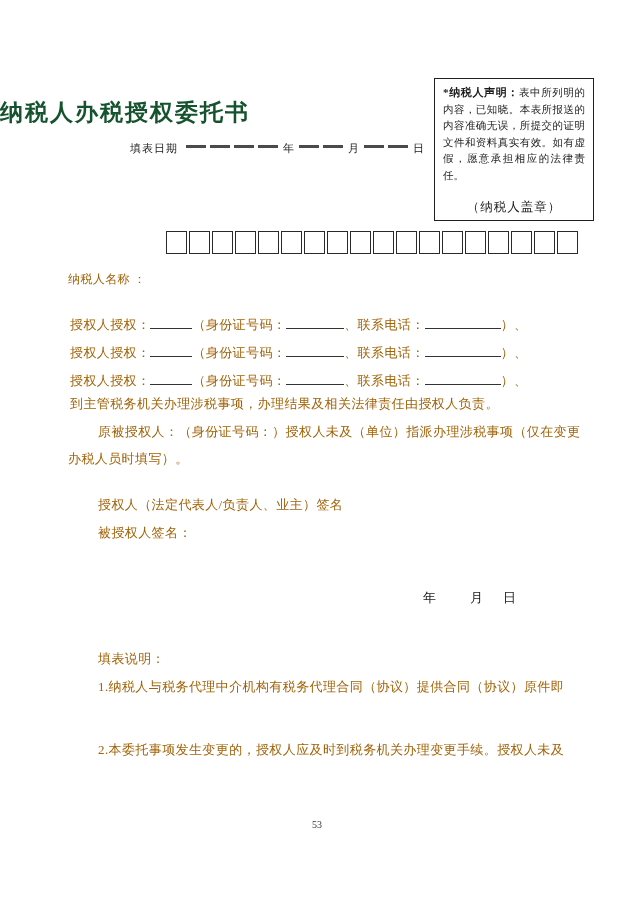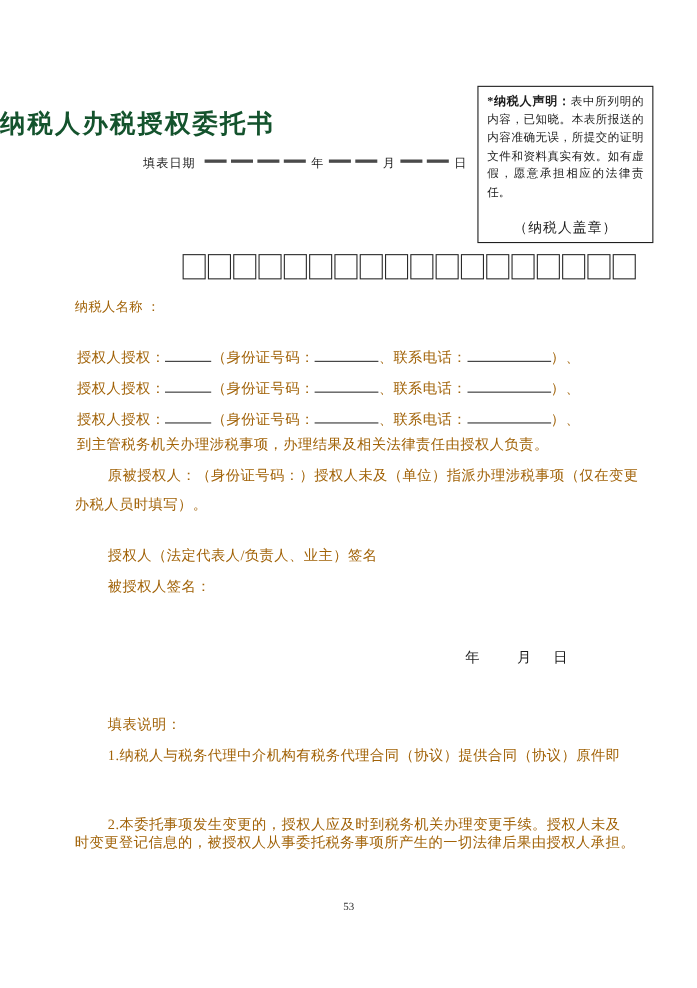--- a/index.html
+++ b/index.html
@@ -130,17 +130,16 @@
   <div class="line" style="left:98px; top:496px;">授权人（法定代表人/负责人、业主）签名</div>
   <div class="line" style="left:98px; top:524px;">被授权人签名：</div>
 
   <div class="sign-date">
     <span class="y">年</span><span class="m">月</span><span>日</span>
   </div>
 
   <div class="line" style="left:98px; top:650px;">填表说明：</div>
   <div class="line" style="left:98px; top:678px;">1.纳税人与税务代理中介机构有税务代理合同（协议）提供合同（协议）原件即</div>
   <div class="line" style="left:98px; top:729px;margin-top:12px;">2.本委托事项发生变更的，授权人应及时到税务机关办理变更手续。授权人未及</div>
-  <div class="line" style="left:68px; top:757px;">时变更登记信息的，被授权人从事委托税务事项所产生的一切法律后果由授权人承担。</div>
 
   <div class="page-num">53</div>
 
 </div>
 
 </body></html>

